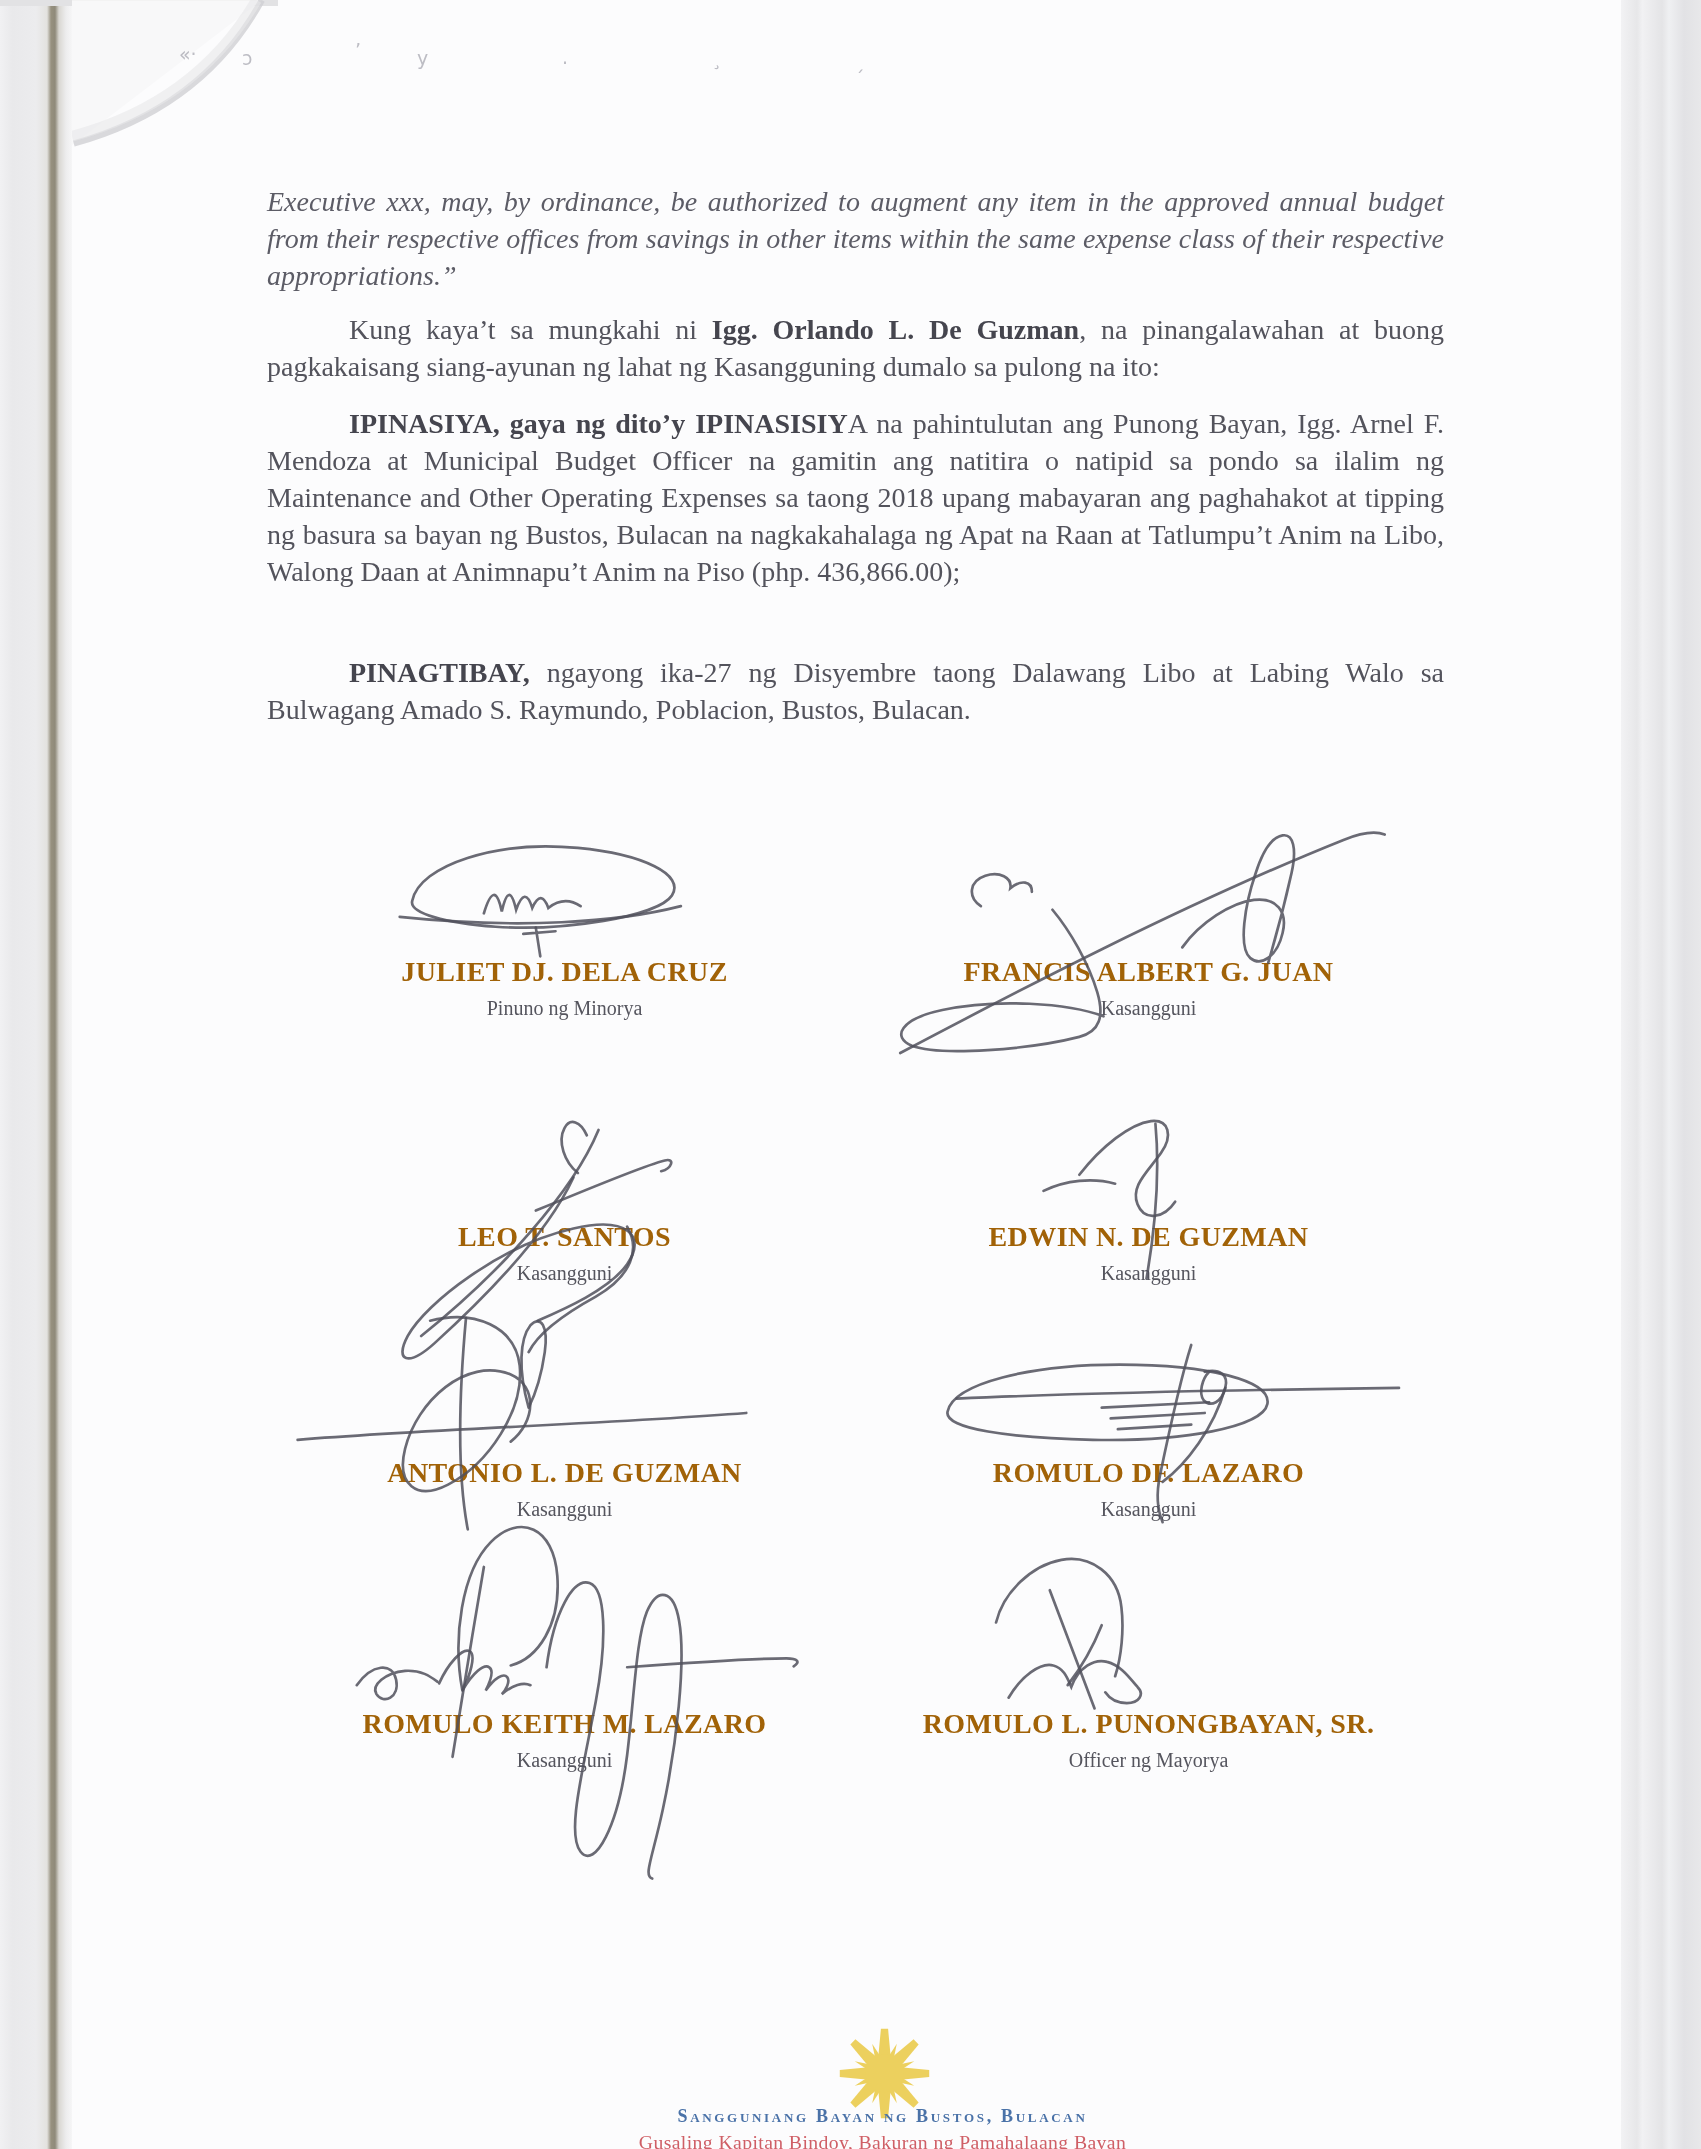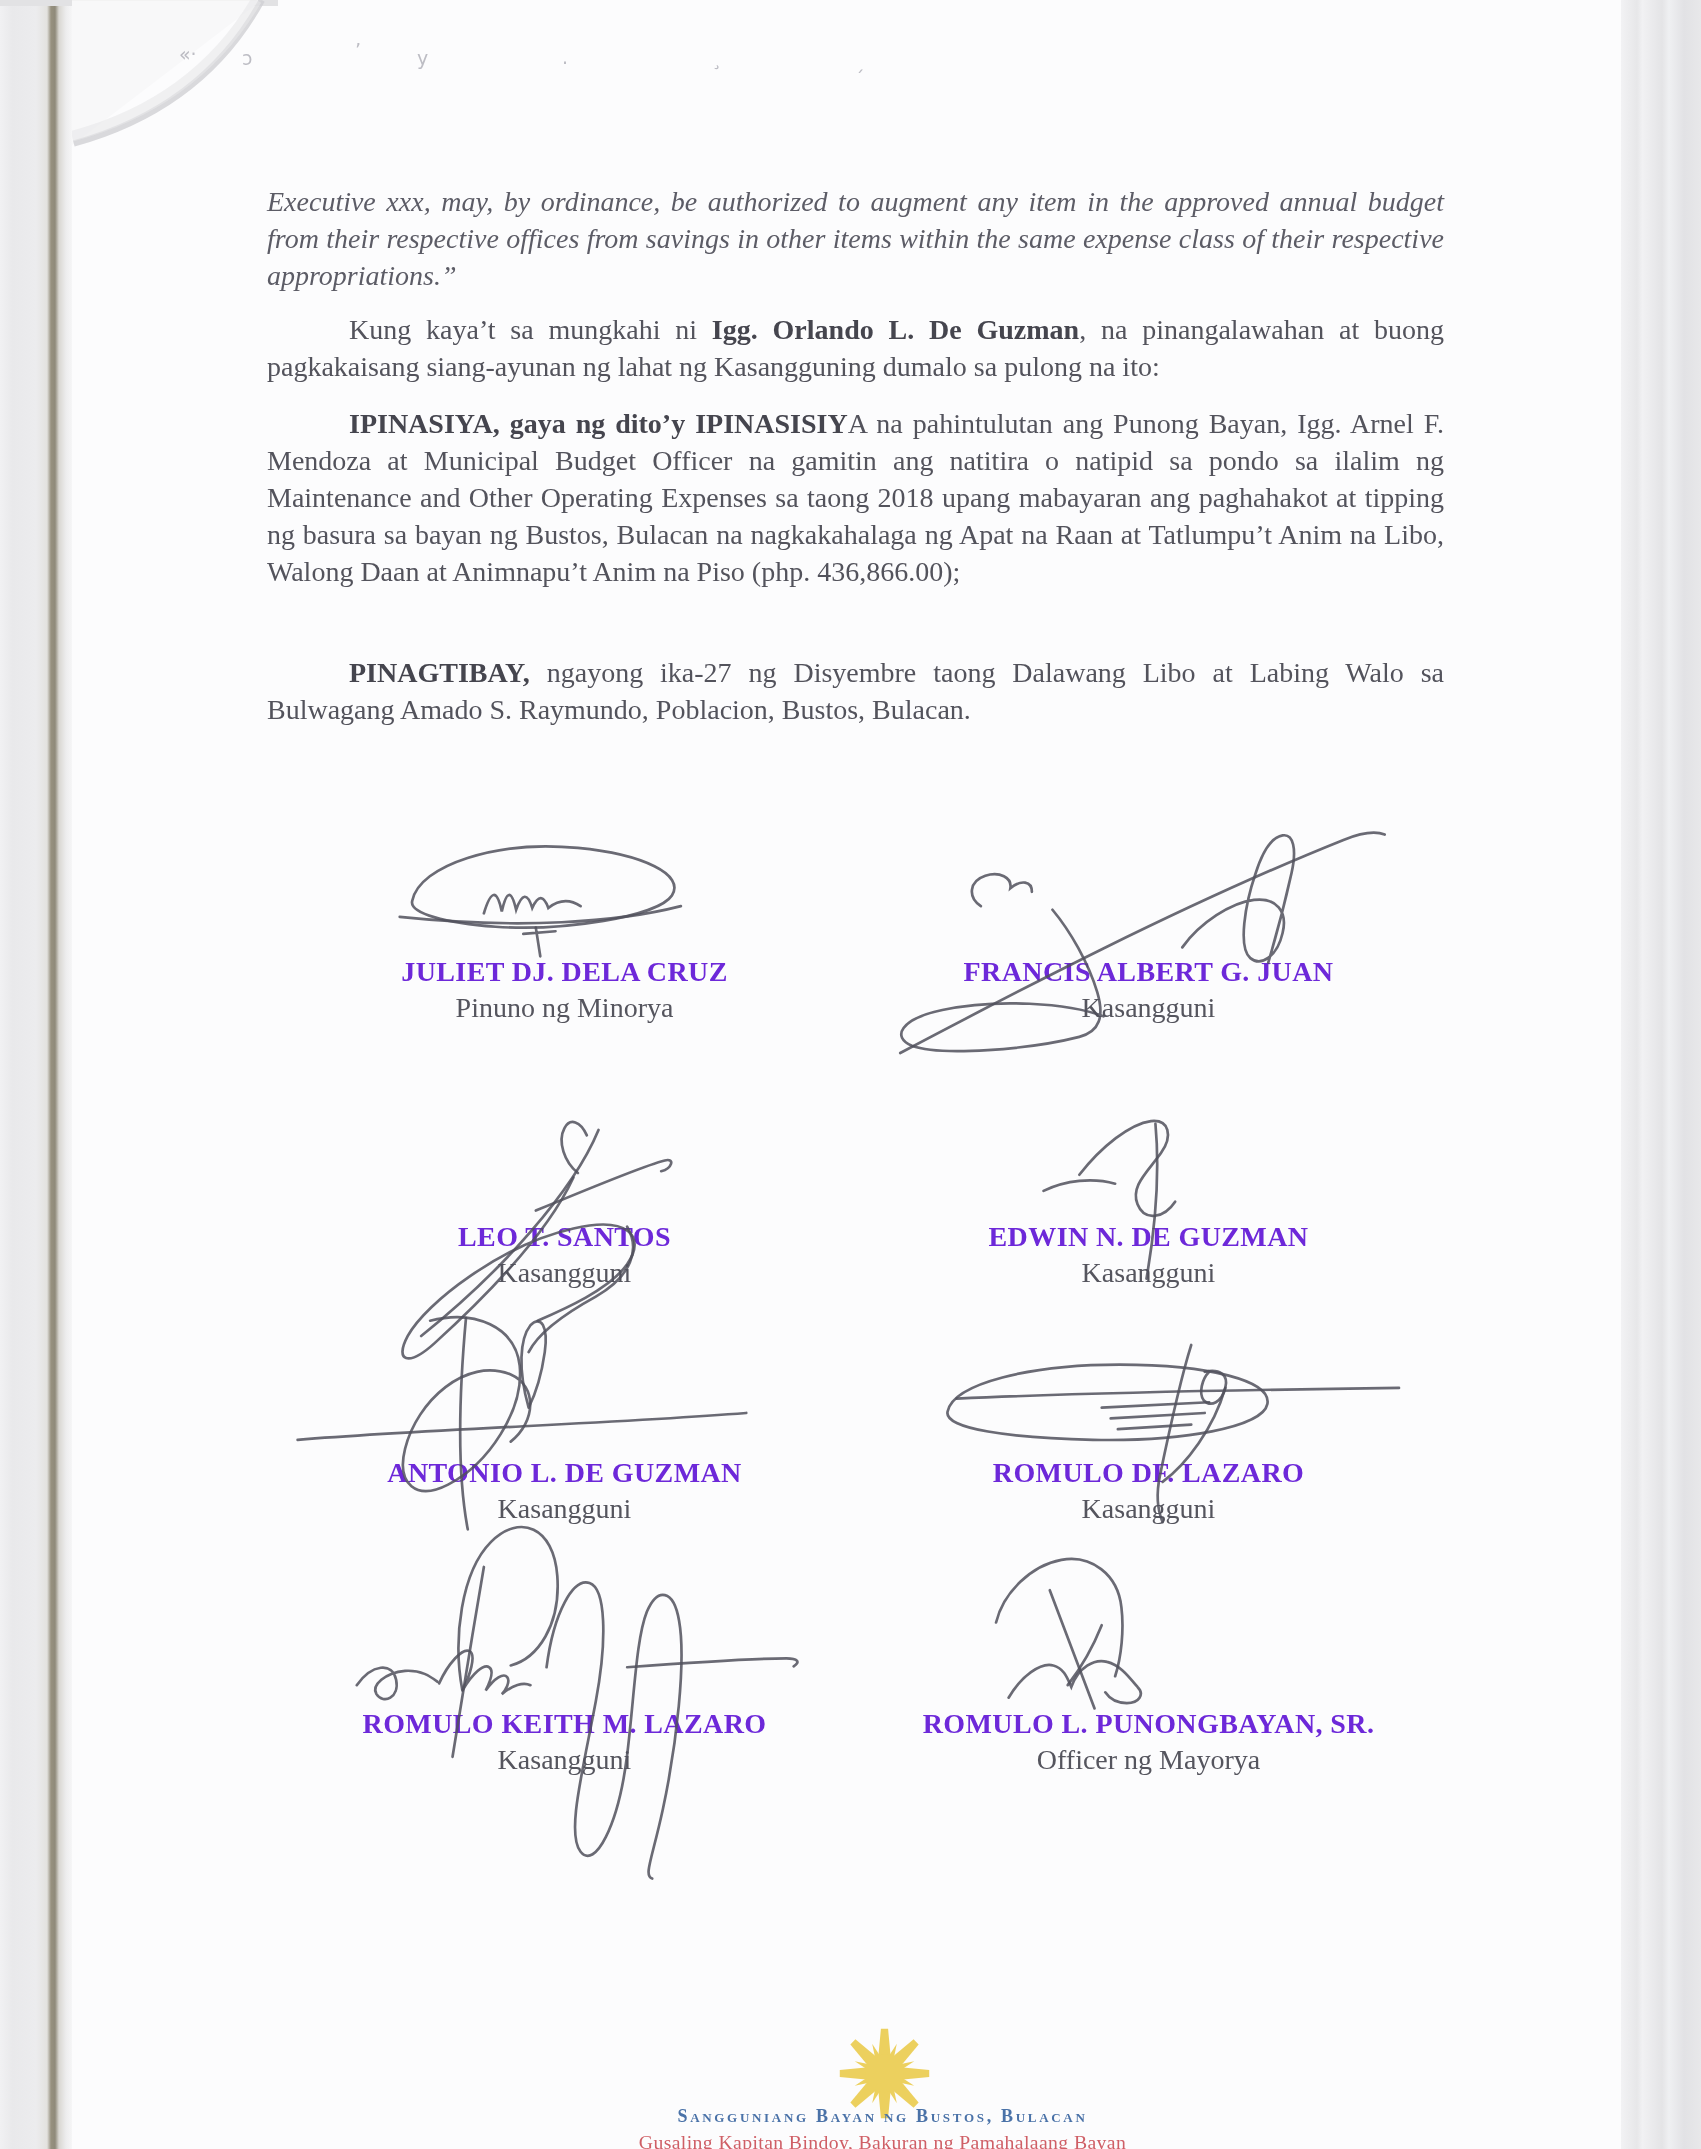--- a/index.html
+++ b/index.html
@@ -35,23 +35,23 @@
   }
   .para.indent{text-indent:82px;}
   .para b{color:#45454e;}
   .p1{top:183px; font-style:italic; color:#5c5c66;}
   .p2{top:311px;}
   .p3{top:405px;}
   .p4{top:654px;}
   
   .sig-block{position:absolute; width:591px; text-align:center;}
   .sig-block .name{
-    font-weight:bold; font-size:28px; line-height:34px; color:#6d28d9; letter-spacing:0.4px;
-  }
-  .sig-block .role{font-size:28px; line-height:34px; margin-top:1.8px; color:#55555e;}
+    font-weight:bold; font-size:28px; line-height:34px; color:#a16207; letter-spacing:0.4px;
+  }
+  .sig-block .role{font-size:20px; line-height:34px; margin-top:1.8px; color:#55555e;}
   .c1{left:269px;} .c2{left:853px;}
   .r1{top:955px;} .r2{top:1202px;margin-top:18px;} .r3{top:1456px;} .r4{top:1707px;}
   
   .sig-svg{position:absolute; left:0; top:0; pointer-events:none;}
   .sig-svg path{fill:none; stroke:#50505c; stroke-width:3; stroke-linecap:round; opacity:.85;}
   
   .footer-org{
     position:absolute; left:269px; top:2106px; width:1227px; text-align:center;
     font-variant:small-caps; font-weight:bold; font-size:18px; letter-spacing:2.7px;
   }

